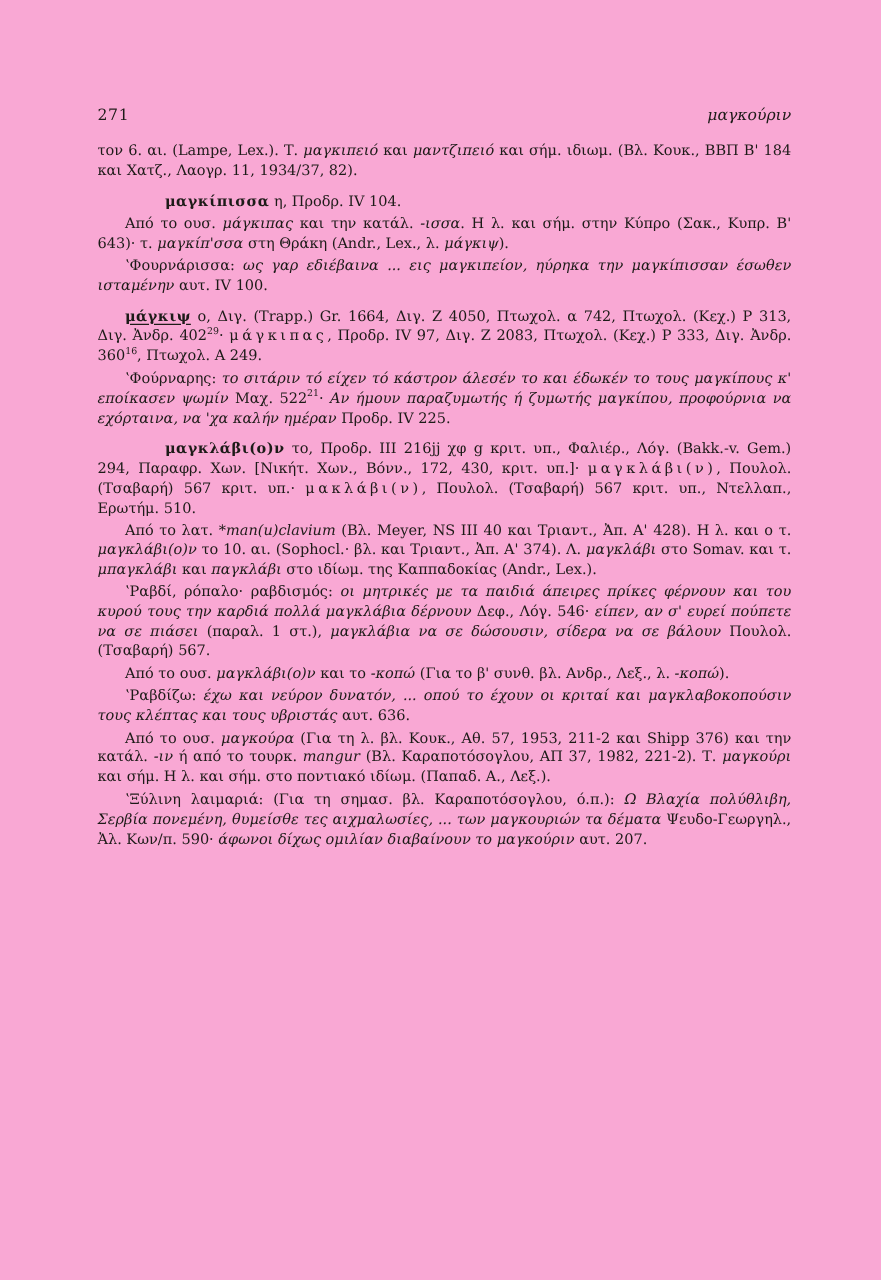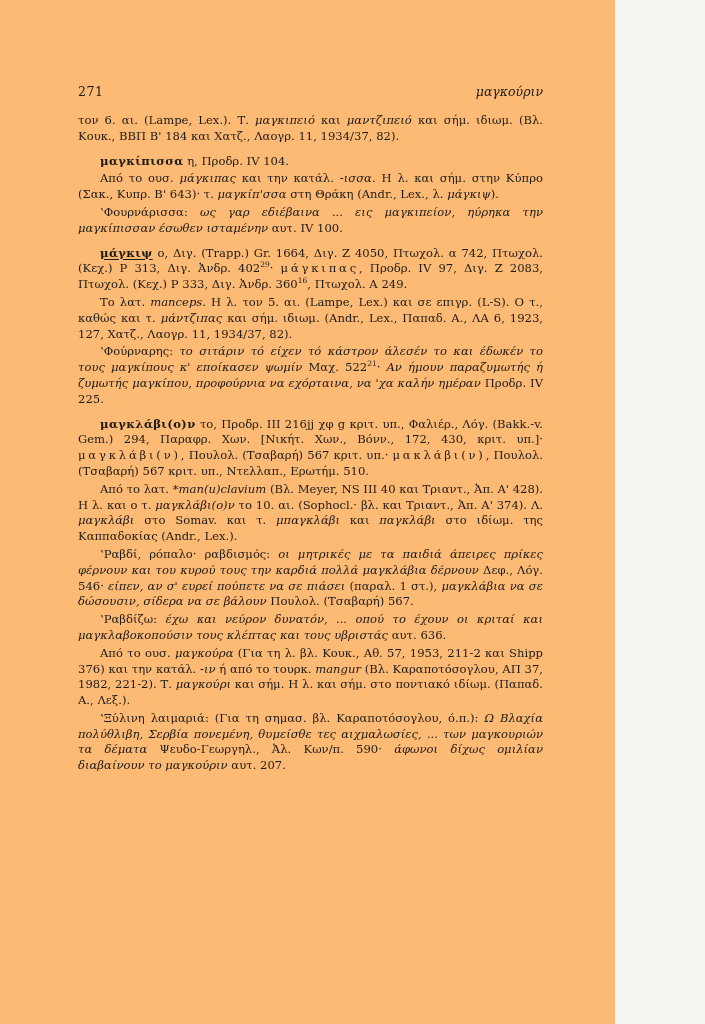--- a/index.html
+++ b/index.html
@@ -3,22 +3,22 @@
 <meta charset="utf-8">
 <style>
   * { box-sizing: border-box; }
   html, body { margin: 0; padding: 0; }
   body {
     width: 705px; height: 1024px;
     background: #f5f4f1;
     font-family: "DejaVu Serif", "Liberation Serif", serif;
   }
   .scan-page {
-    width: 615px; height: 1024px;
-    background: #fdba74;
+    width: 705px; height: 1024px;
+    background: #f9a8d4;
     color: #1d1b18;
     padding: 84px 72px 0 78px;
     overflow: hidden;
   }
   .page-header {
     display: flex;
     justify-content: space-between;
     align-items: baseline;
     font-size: 12.5px;
     margin-bottom: 14px;
@@ -29,41 +29,41 @@
     font-size: 11.6px;
     line-height: 15.8px;
     text-align: justify;
   }
   p.para { margin: 2px 0 0 0; text-indent: 22px; }
   p.flush { text-indent: 0; }
   p.first { margin-top: 4px; }
   p.entry { margin-top: 9px; }
   .run-n  { font-style: normal; }
   .run-i  { font-style: italic; }
-  .run-hw  { font-weight: bold; letter-spacing: 0.4px; }
+  .run-hw  { font-weight: bold; letter-spacing: 0.4px; margin-left: 32px; }
   .run-hwu { font-weight: bold; letter-spacing: 0.4px; text-decoration: underline; text-underline-offset: 2px; }
   .run-sp  { letter-spacing: 2.8px; }
   .run-sup { font-size: 7.5px; vertical-align: super; line-height: 0; letter-spacing: 0; }
 </style>
 </head>
 <body>
 
 <div class="scan-page">
   <div class="page-header">
     <span class="page-number">271</span>
     <span class="running-head">μαγκούριν</span>
   </div>
   <div class="text-block">
       <p class="para flush first"><span class="run-n">τον 6. αι. (Lampe, Lex.). Τ. </span><span class="run-i">μαγκιπειό</span><span class="run-n"> και </span><span class="run-i">μαντζιπειό</span><span class="run-n"> και σήμ. ιδιωμ. (Βλ. Κουκ., ΒΒΠ Β' 184 και Χατζ., Λαογρ. 11, 1934/37, 82).</span></p>
       <p class="para entry"><span class="run-hw">μαγκίπισσα</span><span class="run-n"> η, Προδρ. IV 104.</span></p>
       <p class="para"><span class="run-n">Από το ουσ. </span><span class="run-i">μάγκιπας</span><span class="run-n"> και την κατάλ. </span><span class="run-i">-ισσα</span><span class="run-n">. Η λ. και σήμ. στην Κύπρο (Σακ., Κυπρ. Β' 643)· τ. </span><span class="run-i">μαγκίπ'σσα</span><span class="run-n"> στη Θράκη (Andr., Lex., λ. </span><span class="run-i">μάγκιψ</span><span class="run-n">).</span></p>
       <p class="para"><span class="run-n">ʽΦουρνάρισσα: </span><span class="run-i">ως γαρ εδιέβαινα ... εις μαγκιπείον, ηύρηκα την μαγκίπισσαν έσωθεν ισταμένην</span><span class="run-n"> αυτ. IV 100.</span></p>
       <p class="para entry"><span class="run-hwu">μάγκιψ</span><span class="run-n"> ο, Διγ. (Trapp.) Gr. 1664, Διγ. Z 4050, Πτωχολ. α 742, Πτωχολ. (Κεχ.) P 313, Διγ. Ἀνδρ. 402</span><span class="run-sup">29</span><span class="run-n">· </span><span class="run-sp">μάγκιπας</span><span class="run-n">, Προδρ. IV 97, Διγ. Ζ 2083, Πτωχολ. (Κεχ.) P 333, Διγ. Ἀνδρ. 360</span><span class="run-sup">16</span><span class="run-n">, Πτωχολ. Α 249.</span></p>
-      <p class="para"><span class="run-n">Το λατ. </span><span class="run-i">manceps</span><span class="run-n">. Η λ. τον 5. αι. (Lampe, Lex.) και σε επιγρ. (L-S). Ο τ., καθώς και τ. </span><span class="run-i">μάντζιπας</span><span class="run-n"> και σήμ. ιδιωμ. (Andr., Lex., Παπαδ. Α., ΛΑ 6, 1923, 127, Χατζ., Λαογρ. 11, 1934/37, 82).</span></p>
       <p class="para"><span class="run-n">ʽΦούρναρης: </span><span class="run-i">το σιτάριν τό είχεν τό κάστρον άλεσέν το και έδωκέν το τους μαγκίπους κ' εποίκασεν ψωμίν</span><span class="run-n"> Μαχ. 522</span><span class="run-sup">21</span><span class="run-n">· </span><span class="run-i">Αν ήμουν παραζυμωτής ή ζυμωτής μαγκίπου, προφούρνια να εχόρταινα, να 'χα καλήν ημέραν</span><span class="run-n"> Προδρ. IV 225.</span></p>
       <p class="para entry"><span class="run-hw">μαγκλάβι(ο)ν</span><span class="run-n"> το, Προδρ. III 216jj χφ g κριτ. υπ., Φαλιέρ., Λόγ. (Bakk.-v. Gem.) 294, Παραφρ. Χων. [Νικήτ. Χων., Βόνν., 172, 430, κριτ. υπ.]· </span><span class="run-sp">μαγκλάβι(ν)</span><span class="run-n">, Πουλολ. (Τσαβαρή) 567 κριτ. υπ.· </span><span class="run-sp">μακλάβι(ν)</span><span class="run-n">, Πουλολ. (Τσαβαρή) 567 κριτ. υπ., Ντελλαπ., Ερωτήμ. 510.</span></p>
       <p class="para"><span class="run-n">Από το λατ. </span><span class="run-i">*man(u)clavium</span><span class="run-n"> (Βλ. Meyer, NS III 40 και Τριαντ., Ἀπ. Α' 428). Η λ. και ο τ. </span><span class="run-i">μαγκλάβι(ο)ν</span><span class="run-n"> το 10. αι. (Sophocl.· βλ. και Τριαντ., Ἀπ. Α' 374). Λ. </span><span class="run-i">μαγκλάβι</span><span class="run-n"> στο Somav. και τ. </span><span class="run-i">μπαγκλάβι</span><span class="run-n"> και </span><span class="run-i">παγκλάβι</span><span class="run-n"> στο ιδίωμ. της Καππαδοκίας (Andr., Lex.).</span></p>
       <p class="para"><span class="run-n">ʽΡαβδί, ρόπαλο· ραβδισμός: </span><span class="run-i">οι μητρικές με τα παιδιά άπειρες πρίκες φέρνουν και του κυρού τους την καρδιά πολλά μαγκλάβια δέρνουν</span><span class="run-n"> Δεφ., Λόγ. 546· </span><span class="run-i">είπεν, αν σ' ευρεί πούπετε να σε πιάσει</span><span class="run-n"> (παραλ. 1 στ.), </span><span class="run-i">μαγκλάβια να σε δώσουσιν, σίδερα να σε βάλουν</span><span class="run-n"> Πουλολ. (Τσαβαρή) 567.</span></p>
+      <p class="para"><span class="run-n">Από το ουσ. </span><span class="run-i">μαγκλάβι(ο)ν</span><span class="run-n"> και το </span><span class="run-i">-κοπώ</span><span class="run-n"> (Για το β' συνθ. βλ. Ανδρ., Λεξ., λ. </span><span class="run-i">-κοπώ</span><span class="run-n">).</span></p>
       <p class="para"><span class="run-n">ʽΡαβδίζω: </span><span class="run-i">έχω και νεύρον δυνατόν, ... οπού το έχουν οι κριταί και μαγκλαβοκοπούσιν τους κλέπτας και τους υβριστάς</span><span class="run-n"> αυτ. 636.</span></p>
       <p class="para"><span class="run-n">Από το ουσ. </span><span class="run-i">μαγκούρα</span><span class="run-n"> (Για τη λ. βλ. Κουκ., Αθ. 57, 1953, 211-2 και Shipp 376) και την κατάλ. </span><span class="run-i">-ιν</span><span class="run-n"> ή από το τουρκ. </span><span class="run-i">mangur</span><span class="run-n"> (Βλ. Καραποτόσογλου, ΑΠ 37, 1982, 221-2). Τ. </span><span class="run-i">μαγκούρι</span><span class="run-n"> και σήμ. Η λ. και σήμ. στο ποντιακό ιδίωμ. (Παπαδ. Α., Λεξ.).</span></p>
       <p class="para"><span class="run-n">ʽΞύλινη λαιμαριά: (Για τη σημασ. βλ. Καραποτόσογλου, ό.π.): </span><span class="run-i">Ω Βλαχία πολύθλιβη, Σερβία πονεμένη, θυμείσθε τες αιχμαλωσίες, ... των μαγκουριών τα δέματα</span><span class="run-n"> Ψευδο-Γεωργηλ., Ἀλ. Κων/π. 590· </span><span class="run-i">άφωνοι δίχως ομιλίαν διαβαίνουν το μαγκούριν</span><span class="run-n"> αυτ. 207.</span></p>
     </div>
 </div>
 
 </body></html>

